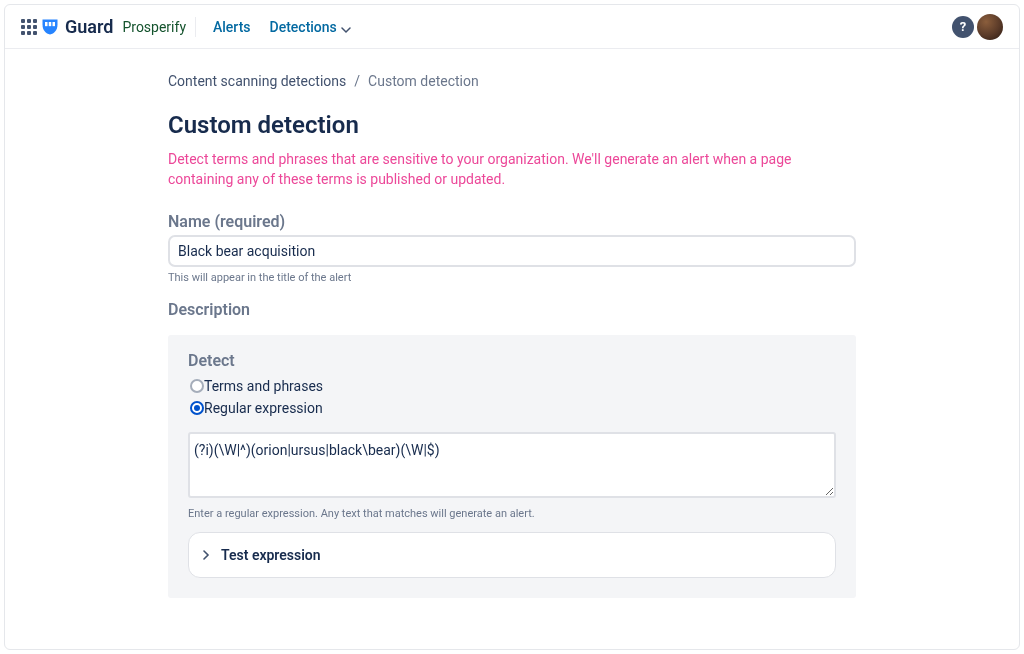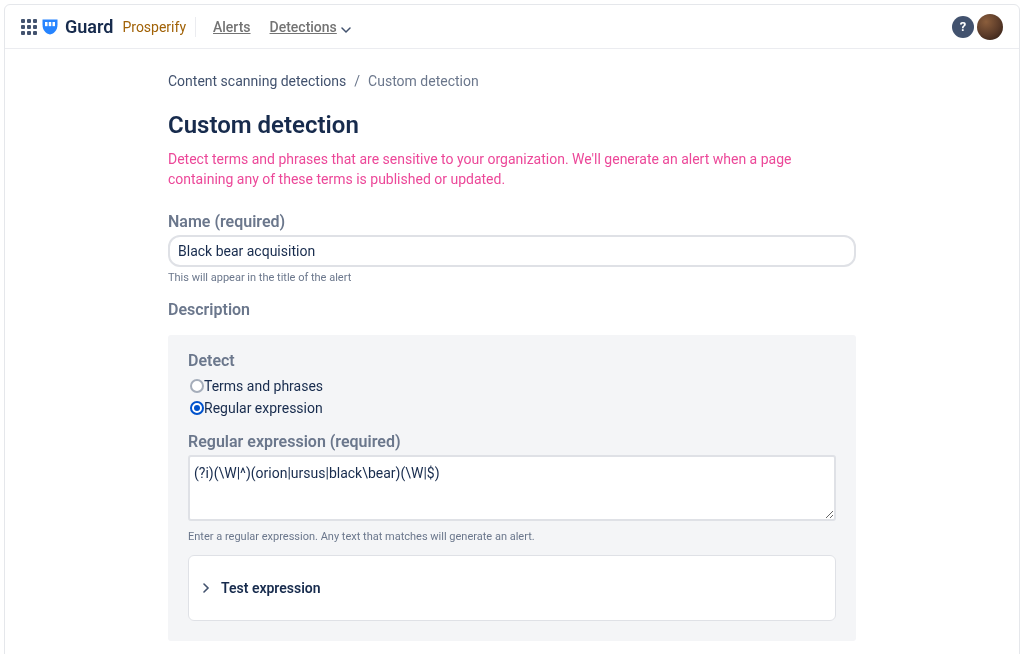--- a/index.html
+++ b/index.html
@@ -28,28 +28,27 @@
   .app-switcher {
     display: grid;
     grid-template-columns: repeat(3, 4px);
     grid-template-rows: repeat(3, 4px);
     gap: 2px;
     cursor: pointer;
   }
   .app-switcher span { background:#42526E; border-radius:1px; }
   .logo-icon { width:20px; height:20px; }
   .product-name { font-size:18px; font-weight:600; color:#172B4D; margin-left:2px; }
-  .org-name { font-size:14px; color:#a16207; margin-left:6px; }
+  .org-name { font-size:14px; color:#14532d; margin-left:6px; }
   .nav-sep { width:1px; height:20px; background:#ebecf0; margin:0 6px; }
   .nav-item {
     display:flex; align-items:flex-end; gap:4px;
     padding:6px 8px; border-radius:3px;
-    color:#737373; font-weight:500; font-size:14px;
+    color:#0369a1; font-weight:500; font-size:14px;
     cursor:pointer;
-    text-decoration:underline;
   }
   .chev { width:10px; height:10px; }
   .nav-spacer { flex:1; }
   .help-icon {
     width:22px; height:22px; border-radius:50%;
     background:#42526E; color:#fff;
     display:flex; align-items:center; justify-content:center;
     font-size:13px; font-weight:700; cursor:pointer;
   }
   .avatar {
@@ -66,21 +65,21 @@
   .breadcrumb { display:flex; align-items:center; gap:8px; font-size:14px; color:#42526E; margin-bottom:22px;}
   .breadcrumb a { color:#42526E; text-decoration:none; cursor:pointer;}
   .breadcrumb-sep { color:#6B778C; }
   .breadcrumb-current { color:#6B778C; }
   h1 { font-size:24px; font-weight:600; color:#172B4D; margin-bottom:10px;}
   .subtext { font-size:14px; color:#ec4899; line-height:1.45; margin-bottom:22px;}
   .field-label { font-size:16px; font-weight:600; color:#6B778C; margin-bottom:4px; display:block;}
   .text-input {
     width:100%;
     border:2px solid #DFE1E6;
-    border-radius:12px;
+    border-radius:7px;
     padding:6px 8px;
     font-size:14px;
     color:#172B4D;
     font-family:inherit;
     background:#fff;
   }
   .help-text { font-size:11px; color:#6B778C; margin-top:4px; }
   .field { margin-bottom:16px; }
   textarea.text-input { min-height:46px; resize:vertical; }
   .match-panel {
@@ -108,22 +107,22 @@
     padding:8px 8px 22px 4px;
     font-size:14px;
     background:#fff;
     color:#172B4D;
     font-family:inherit;
   }
   .test-row {
     display:flex; align-items:center; gap:10px;
     background:#fff;
     border:1px solid #DFE1E6;
-    border-radius:6px;
-    padding:24px 12px;
+    border-radius:12px;
+    padding:14px 12px;
     margin-top:12px;
     cursor:pointer;
   }
   .test-row .chevron-right { width:10px; height:10px; }
   .test-row-label { font-weight:600; font-size:14px; color:#172B4D;}
   .radio-group { margin:4px 0 14px 2px; }
 </style>
 </head>
 <body>
 
@@ -190,21 +189,20 @@
         <div class="radio-row">
           <span class="radio"></span>
           <span class="radio-label">Terms and phrases</span>
         </div>
         <div class="radio-row">
           <span class="radio checked"></span>
           <span class="radio-label">Regular expression</span>
         </div>
       </div>
 
-      <label class="field-label">Regular expression (required)</label>
       <textarea class="regex-input" style="">(?i)(\W|^)(orion|ursus|black\bear)(\W|$)</textarea>
       <div class="help-text" style="margin-top:6px">Enter a regular expression. Any text that matches will generate an alert.</div>
 
       <div class="test-row">
         <svg class="chevron-right" viewBox="0 0 10 10">
             <path d="M3 1l4 4-4 4" stroke="#42526E" stroke-width="1.6" fill="none" stroke-linecap="round"></path>
           </svg>
         <span class="test-row-label">Test expression</span>
       </div>
     </div>

